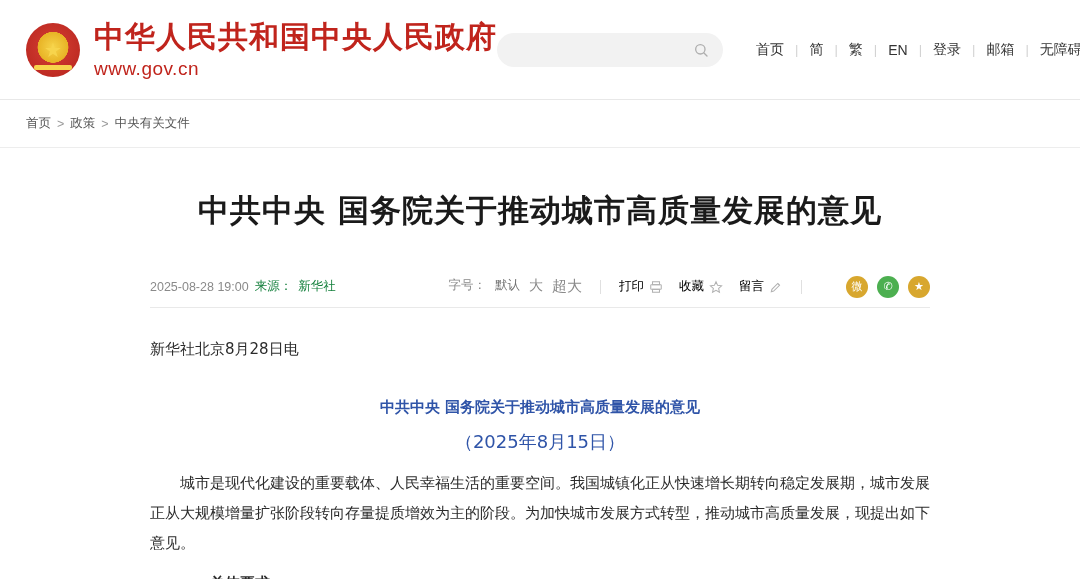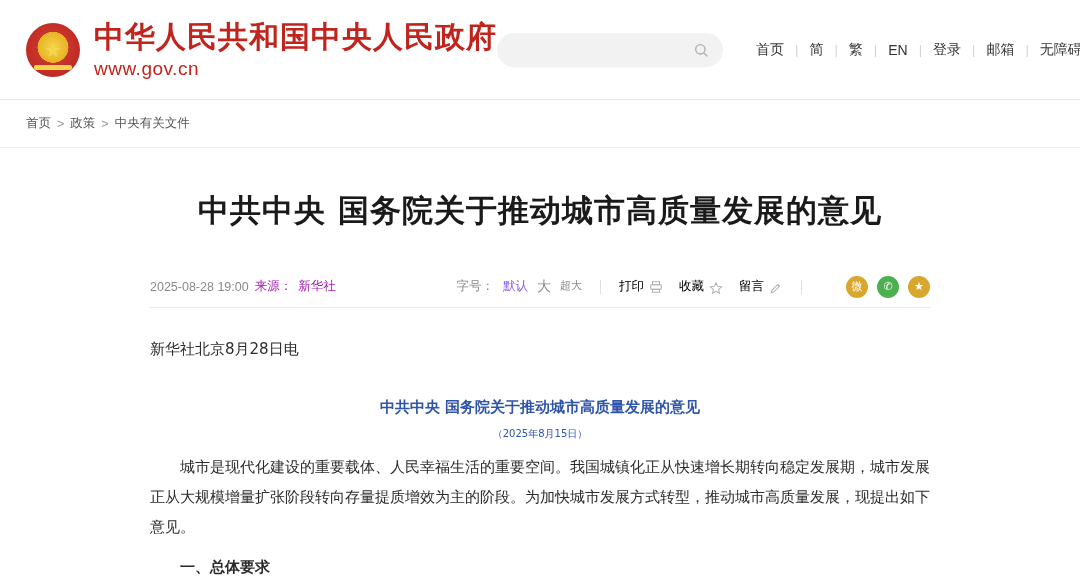--- a/index.html
+++ b/index.html
@@ -149,40 +149,40 @@
   .meta-bar {
     margin-top: 34px;
     height: 42px;
     display: flex;
     align-items: center;
     font-size: 12.5px;
     color: #8a8a8a;
     border-bottom: 1px solid #e9e9e9;
   }
   .meta-left { display: flex; align-items: center; gap: 6px; }
-  .meta-src { color: #a21caf; font-family: Liberation Serif, serif; }
+  .meta-src { color: #15803d; font-family: Liberation Serif, serif; }
   .meta-center {
     margin-left: auto;
     display: flex;
     align-items: center;
     gap: 0;
     color: #7a7a7a;
   }
   .fontsize-group { display: flex; gap: 9px; }
   .fontsize-group .label { color: #8a8a8a; }
   .fs-opt { color: #8a8a8a; cursor: pointer; }
-  .fs-opt.active { color: #8b5cf6; }
+  .fs-opt.active { color: #737373; }
   .fs-big { font-size: 14px; }
-  .fs-huge { font-size: 11px; }
+  .fs-huge { font-size: 15px; }
   .divider-v {
     width: 1px; height: 14px; background: #e0e0e0;
     margin: 0 18px;
   }
   .tool { display: flex; align-items: center; gap: 5px; color: #000000; }
-  .tool + .tool { margin-left: 16px; align-items: flex-end; }
+  .tool + .tool { margin-left: 16px; }
   .mini-icon { width: 14px; height: 14px; opacity: 0.65; }
   .meta-right {
     margin-left: 26px;
     display: flex;
     align-items: center;
     gap: 9px;
   }
   .share-circle {
     width: 22px; height: 22px;
     border-radius: 50%;
@@ -206,21 +206,21 @@
   .doc-title-center {
     text-align: center;
     color: #2f54a8;
     font-weight: bold;
     font-size: 15px;
     margin: 20px 0 2px;
   }
   .doc-date-center {
     text-align: center;
     color: #2f54a8;
-    font-size: 10px;
+    font-size: 18px;
     margin: 0 0 8px;
   }
   .para {
     text-indent: 2em;
     margin: 0 0 2px;
     text-align: justify;
   }
   .section-head {
     text-indent: 2em;
     font-weight: bold;

